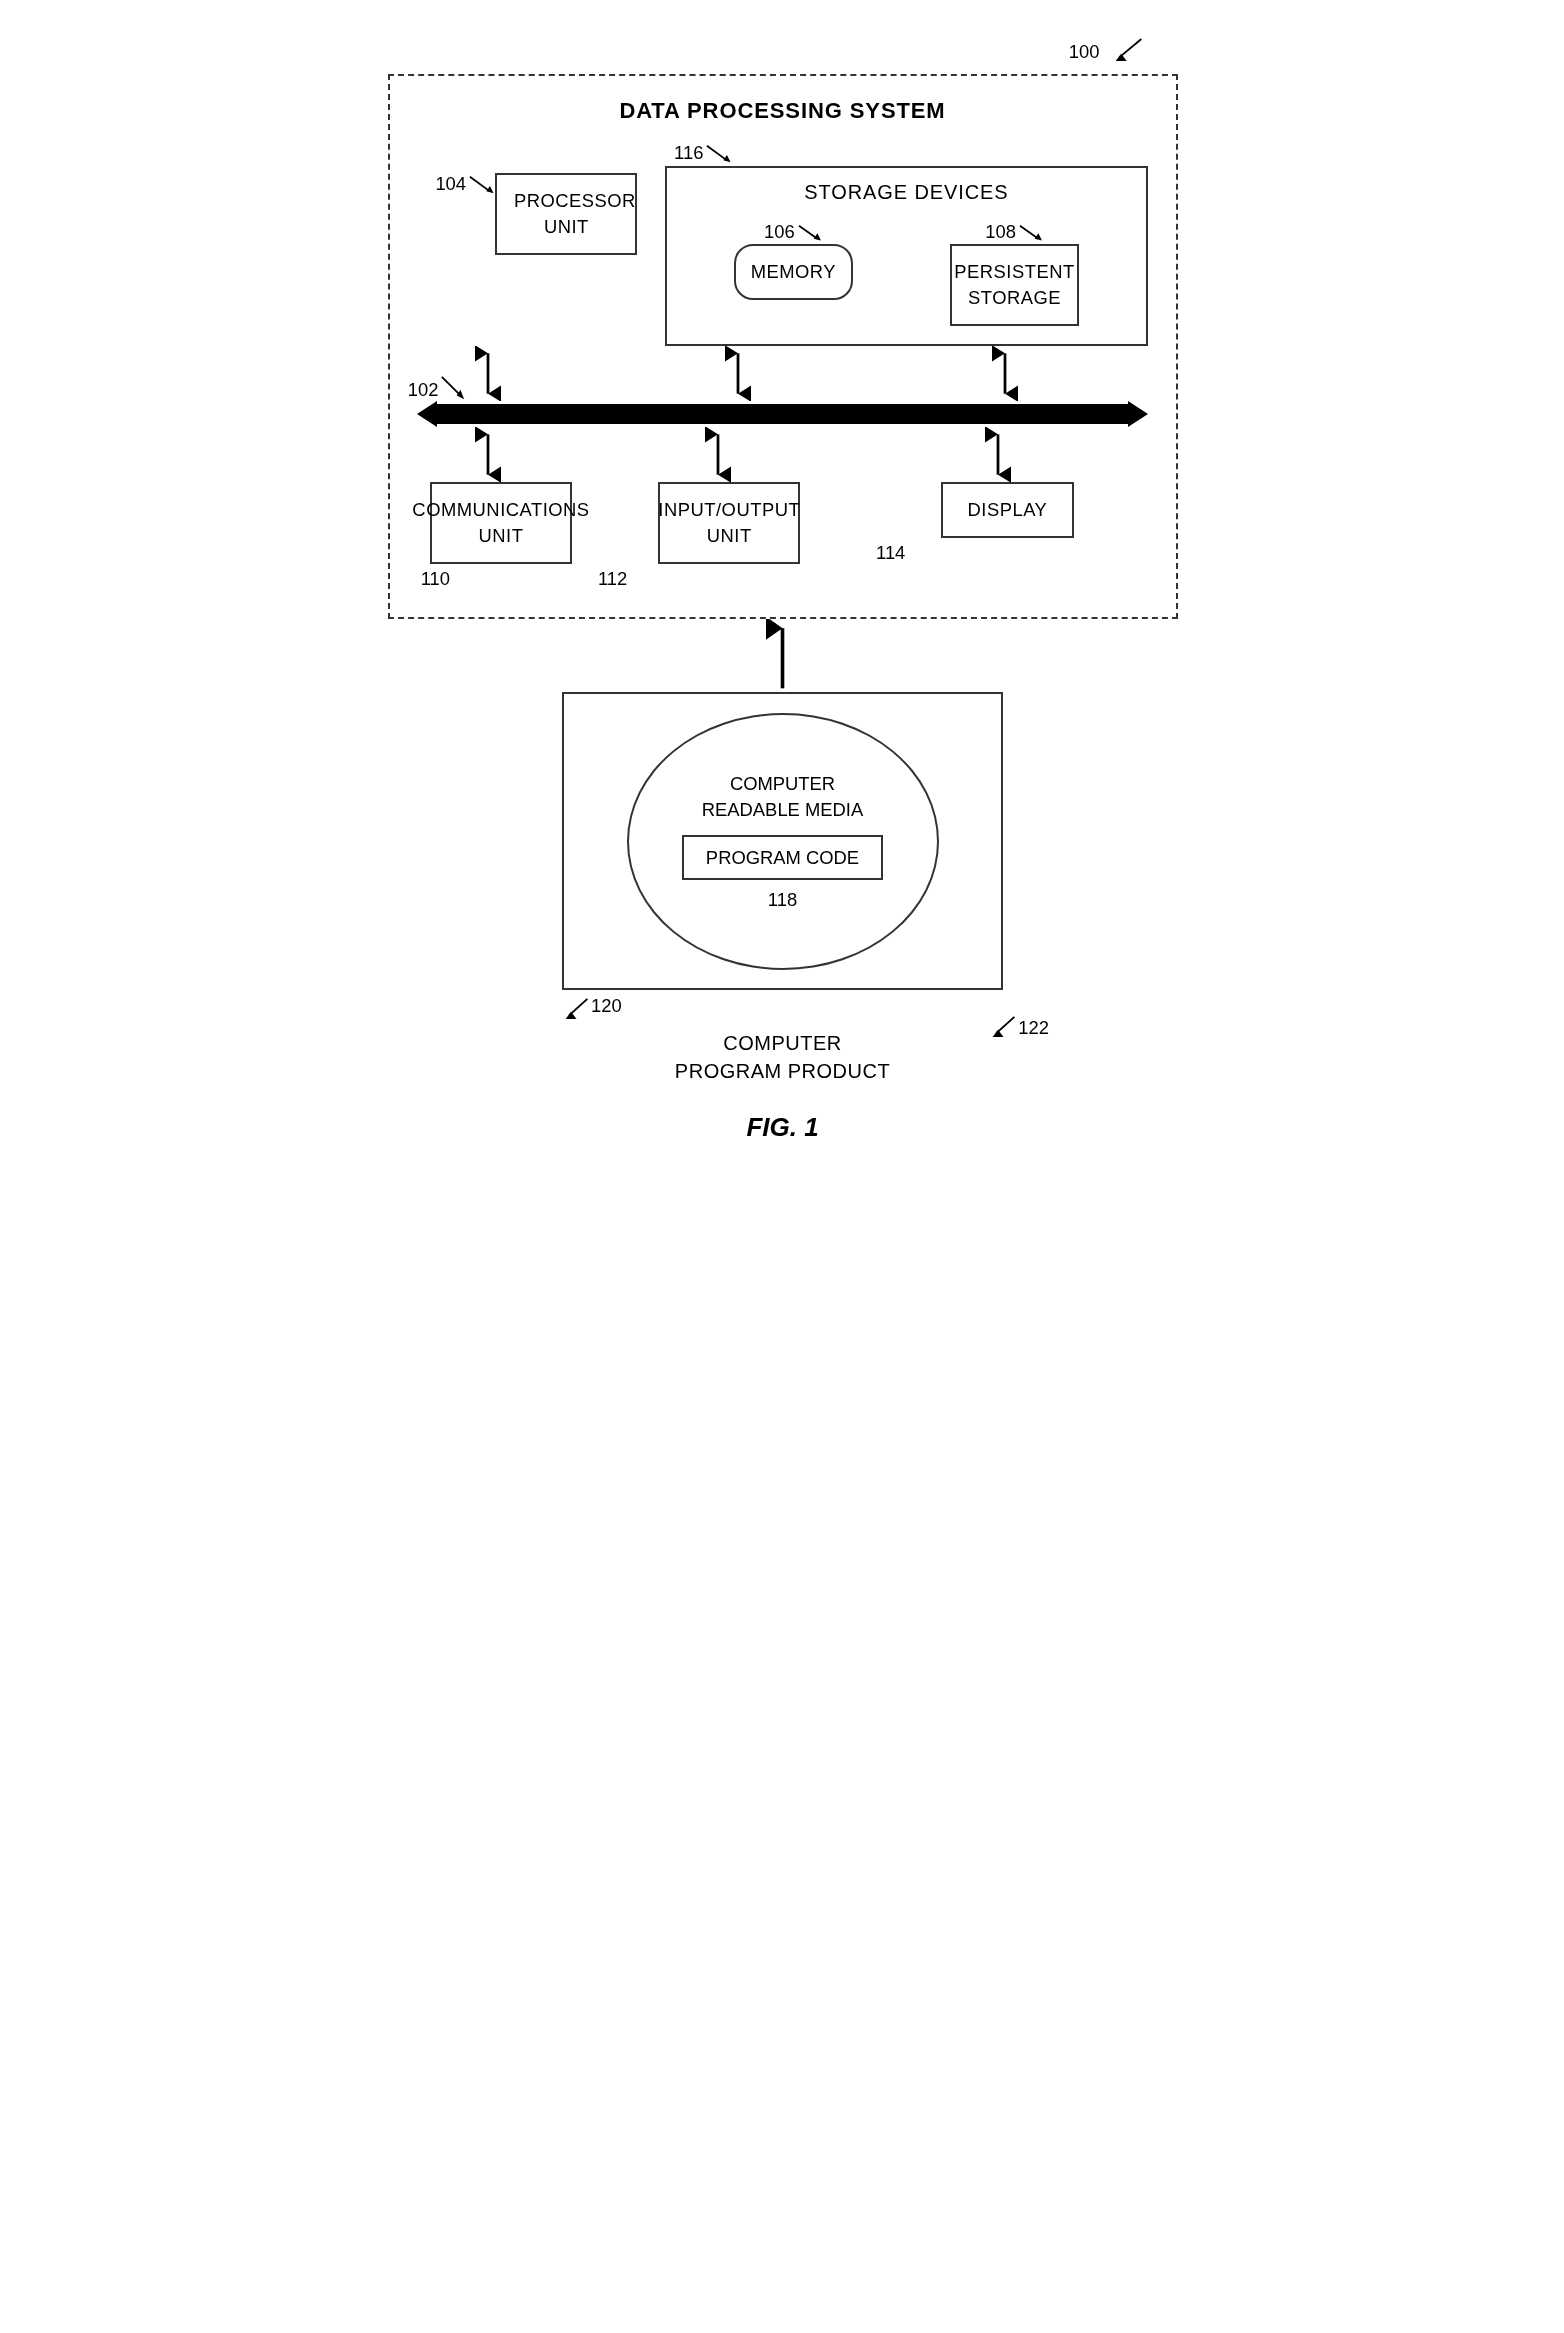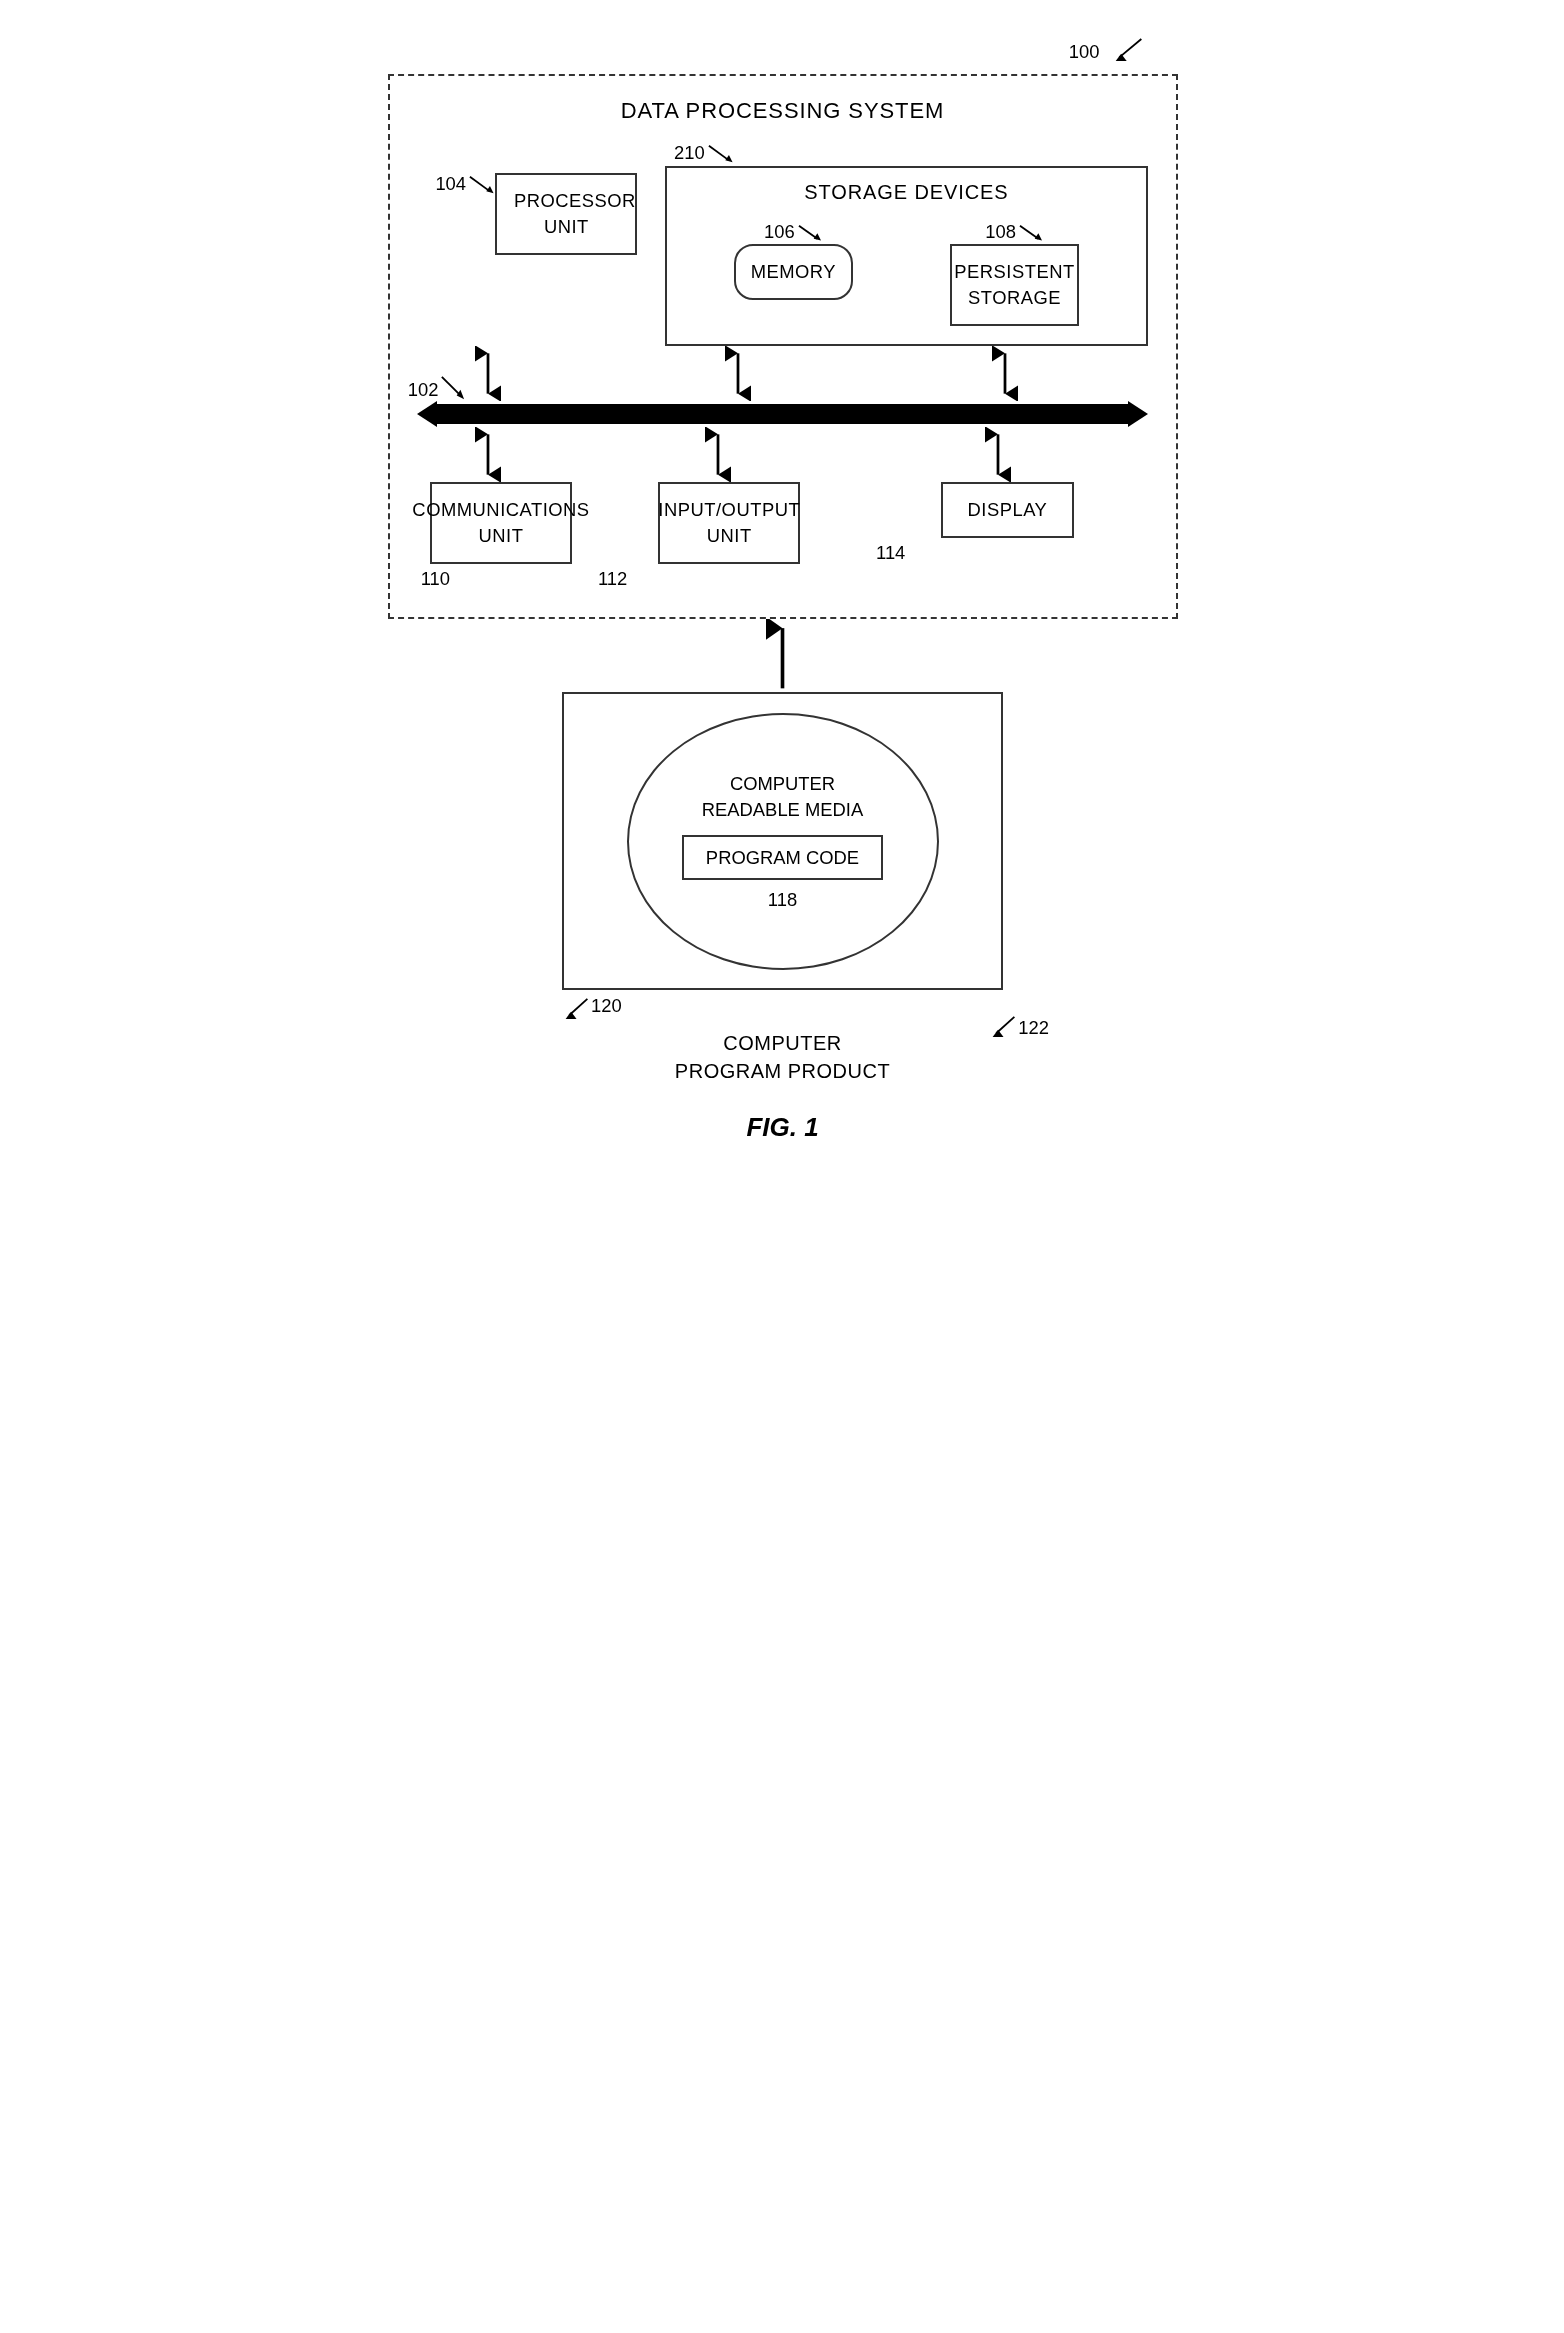--- a/index.html
+++ b/index.html
@@ -24,21 +24,21 @@
     .dps-container {
       border: 2.3px dashed #333;
       width: 790px;
       padding: 22px 27.5px 27.5px 27.5px;
       position: relative;
       margin-top: 9.2px;
     }
     .dps-title {
       text-align: center;
       font-size: 22px;
-      font-weight: normal;
+      font-weight: bold;
       letter-spacing: 0.9px;
       margin-bottom: 18.4px;
     }
 
     
     .storage-box {
       border: 2.3px solid #333;
       width: 533px;
       margin-left: auto;
       margin-right: 0;
@@ -164,21 +164,21 @@
           <span style="font-size:18.4px; white-space:pre-line;">PROCESSOR
 UNIT</span>
         </div>
       </div>
 
       <div style="width: 27.5px;"></div>
 
       <div style="flex: 1; position: relative;">
 
         <div style="display: flex; align-items: flex-end; margin-bottom: 1.8px; margin-left: 9.2px;">
-          <span class="ref-num">210</span>
+          <span class="ref-num">116</span>
           <svg width="27.5" height="20" style="margin-left:1.8px;" viewBox="0 0 30 22">
             <line x1="2" y1="2" x2="24" y2="18" stroke="#000" stroke-width="2"></line>
             <polygon points="28,20 20,18 24,12" fill="#000"></polygon>
           </svg>
         </div>
         <div class="storage-box" style="width: 100%;">
           <div class="storage-title">STORAGE DEVICES</div>
           <div style="display: flex; justify-content: space-around; align-items: flex-start;">
 
             <div style="display: flex; flex-direction: column; align-items: center;">

